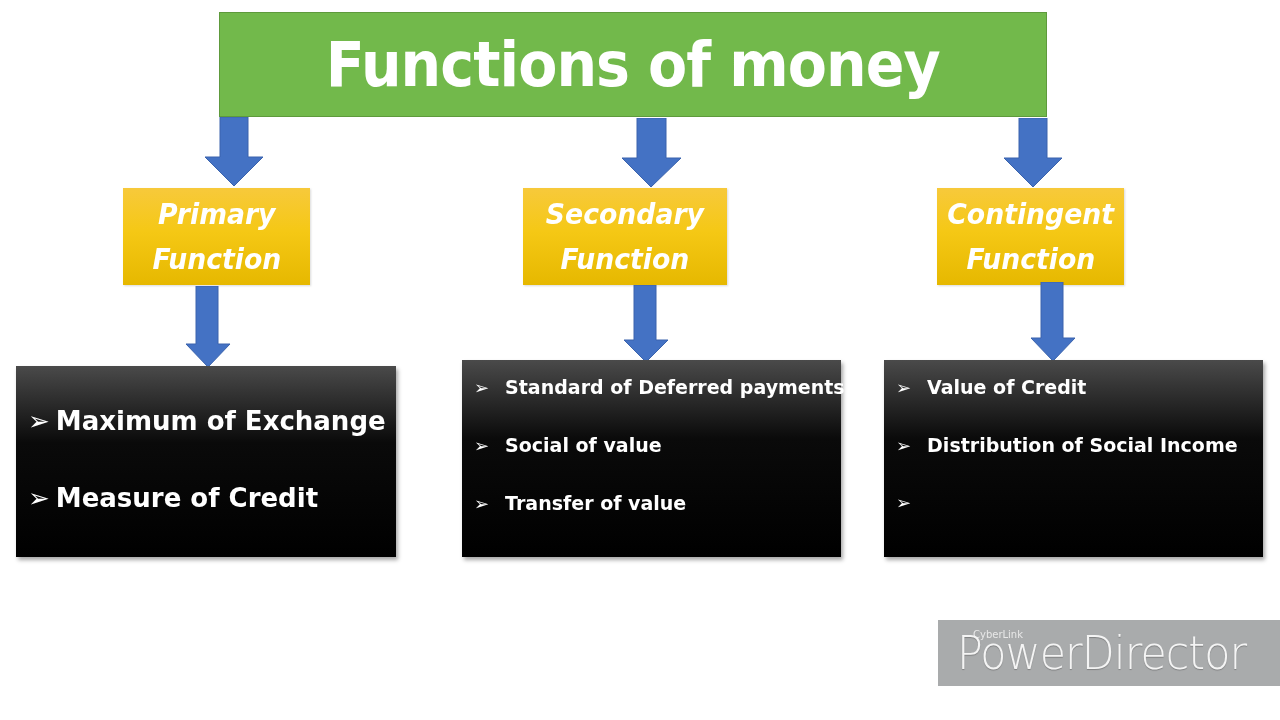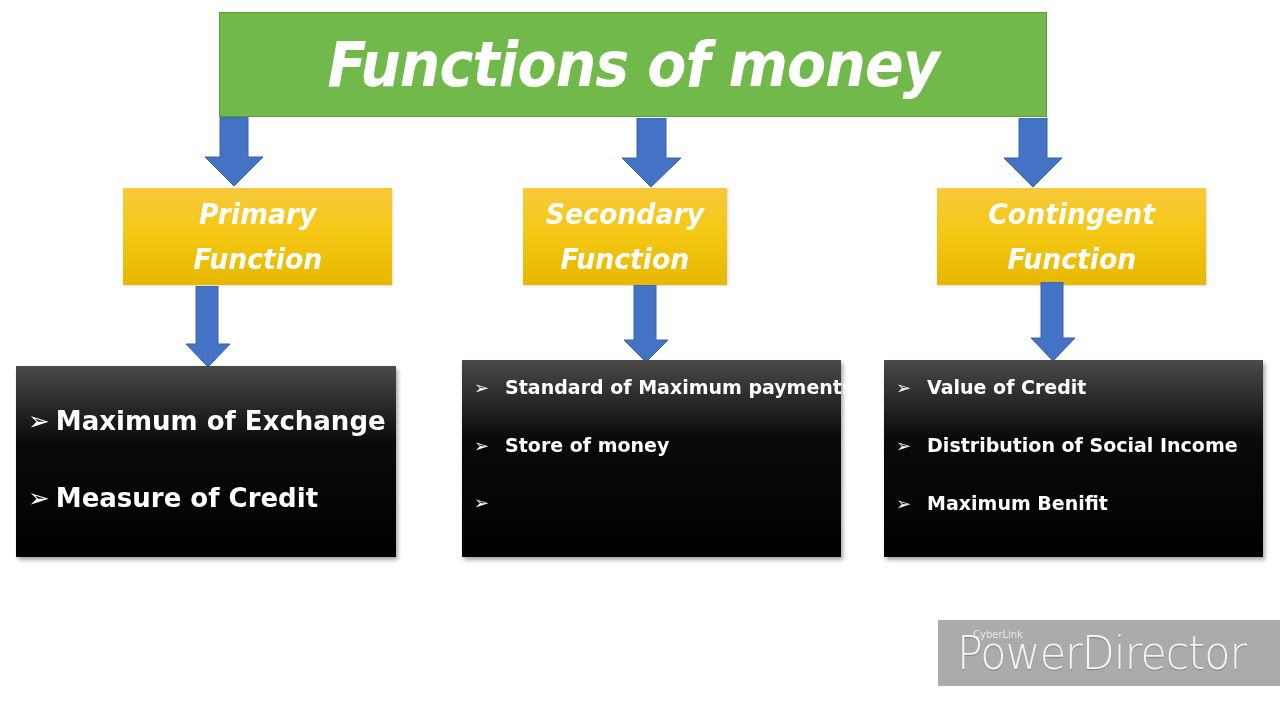--- a/index.html
+++ b/index.html
@@ -1,20 +1,20 @@
 <!DOCTYPE html>
 <html><head>
 <meta charset="utf-8">
 <style>
   html, body { margin: 0; padding: 0; }
   body { width: 1280px; height: 720px; background: #ffffff; position: relative; overflow: hidden; font-family: "DejaVu Sans", "Liberation Sans", sans-serif; }
   .abs { position: absolute; }
-  .title-box { left: 219px; top: 12px; width: 828px; height: 105px; background: #72b94b; border: 1px solid #5e9a3c; box-sizing: border-box; display: flex; align-items: center; justify-content: center; font-style: italic; }
+  .title-box { left: 219px; top: 12px; width: 828px; height: 105px; background: #72b94b; border: 1px solid #5e9a3c; box-sizing: border-box; display: flex; align-items: center; justify-content: center; }
   .title-text { color: #ffffff; font-size: 62px; font-weight: bold; letter-spacing: -1px; font-family: "DejaVu Sans", sans-serif; transform: scaleX(0.92); }
-  .cat-box { top: 188px; width: 269px; height: 97px; background: linear-gradient(#f7c93b 0%, #f5c815 45%, #e6b800 100%); display: flex; flex-direction: column; align-items: center; justify-content: center; box-shadow: 1px 1px 2px rgba(0,0,0,0.15); }
+  .cat-box { top: 188px; width: 187px; height: 97px; background: linear-gradient(#f7c93b 0%, #f5c815 45%, #e6b800 100%); display: flex; flex-direction: column; align-items: center; justify-content: center; box-shadow: 1px 1px 2px rgba(0,0,0,0.15); }
   .cat-text { color: #ffffff; font-size: 29px; font-weight: bold; font-style: italic; line-height: 45px; font-family: "DejaVu Sans", sans-serif; transform: scaleX(0.92); white-space: nowrap; }
   .list-box { background: linear-gradient(#4a4a4a 0%, #0a0a0a 40%, #000000 100%); box-shadow: 2px 3px 4px rgba(0,0,0,0.35); box-sizing: border-box; }
   .list-item { position: absolute; color: #ffffff; font-weight: bold; white-space: nowrap; font-family: "DejaVu Sans", sans-serif; display: flex; align-items: center; }
   .big .list-item { font-size: 26px; transform-origin: left center; }
   .small .list-item { font-size: 19px; }
   .bullet { display: inline-block; margin-right: 10px; font-weight: normal; }
   .small .bullet { margin-right: 16px; font-size: 18px; }
   .big .bullet { font-size: 26px; margin-right: 6px; }
   .arrow svg { display: block; }
   .watermark { left: 938px; top: 620px; width: 342px; height: 66px; background: #a9abac; }
@@ -80,42 +80,42 @@
   </div>
   <div class="list-item" style="left:12px; top:117px;">
     <span class="bullet">➢</span>
     <span>Measure of Credit</span>
   </div>
 </div>
 
 <div class="abs list-box small" style="left:462px; top:360px; width:379px; height:197px;">
   <div class="list-item" style="left:12px; top:16px;">
     <span class="bullet">➢</span>
-    <span>Standard of Maximum payments</span>
+    <span>Standard of Deferred payments</span>
   </div>
   <div class="list-item" style="left:12px; top:74px;">
     <span class="bullet">➢</span>
-    <span>Store of money</span>
+    <span>Social of value</span>
   </div>
   <div class="list-item" style="left:12px; top:132px;">
     <span class="bullet">➢</span>
+    <span>Transfer of value</span>
   </div>
 </div>
 
 <div class="abs list-box small" style="left:884px; top:360px; width:379px; height:197px;">
   <div class="list-item" style="left:12px; top:16px;">
     <span class="bullet">➢</span>
     <span>Value of Credit</span>
   </div>
   <div class="list-item" style="left:12px; top:74px;">
     <span class="bullet">➢</span>
     <span>Distribution of Social Income</span>
   </div>
   <div class="list-item" style="left:12px; top:132px;">
     <span class="bullet">➢</span>
-    <span>Maximum Benifit</span>
   </div>
 </div>
 
 <div class="abs watermark">
   <span class="wm-small">CyberLink</span>
   <span class="wm-big">PowerDirector</span>
 </div>
 
 </body></html>

